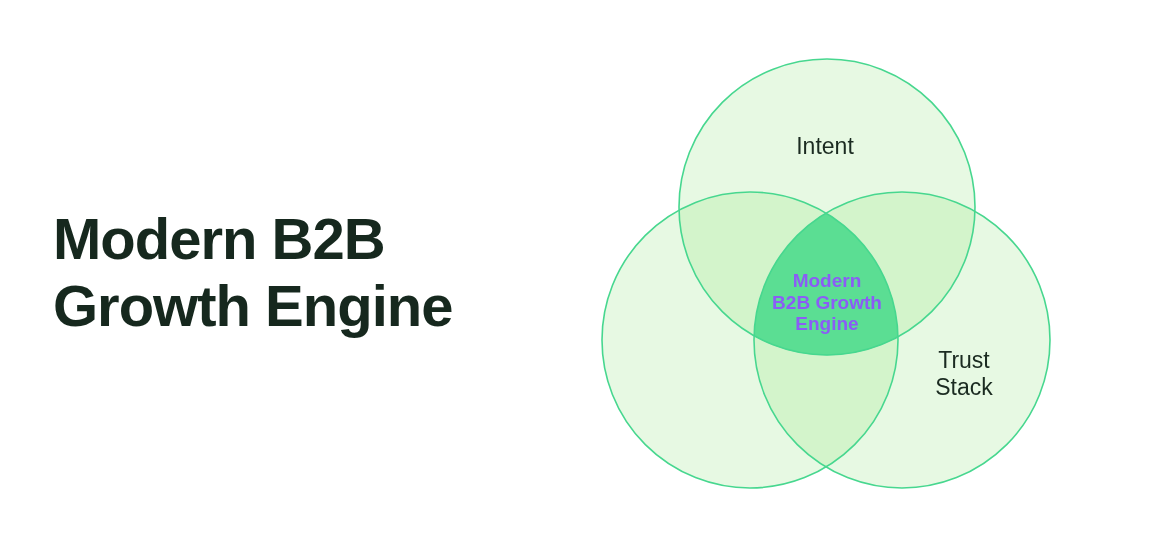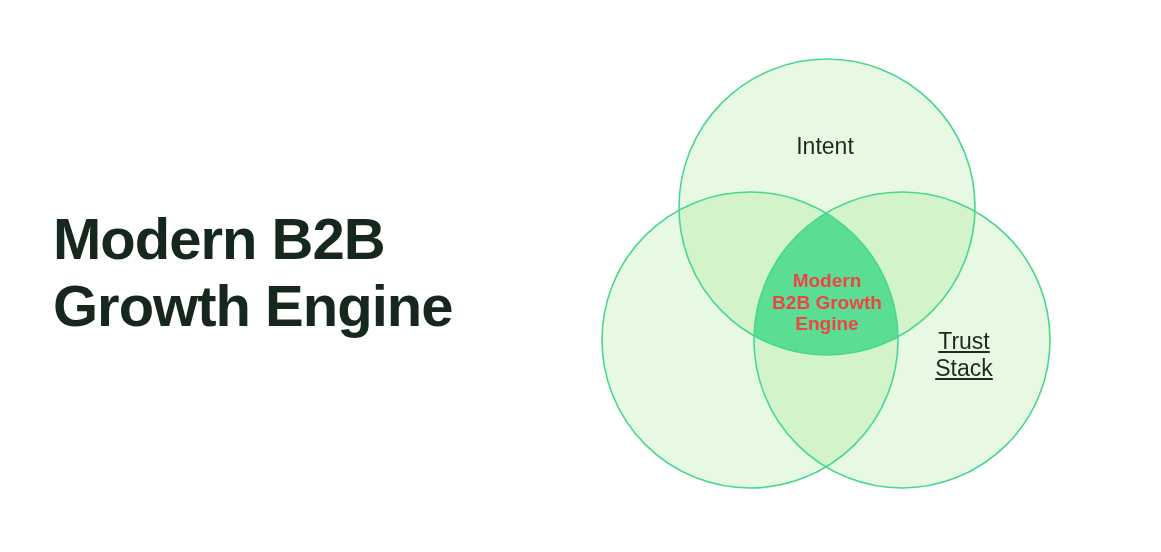--- a/index.html
+++ b/index.html
@@ -36,21 +36,21 @@
   .vlabel {
     position: absolute;
     transform: translate(-50%, -50%);
     text-align: center;
     font-size: 23px;
     line-height: 27px;
     white-space: pre-line;
   }
   .vlabel-content    { left: 825px; top: 146px; }
   .vlabel-intent     { left: 684px; top: 375px; }
-  .vlabel-trust      { left: 964px; top: 355px; text-decoration: underline; }
+  .vlabel-trust      { left: 964px; top: 374px; }
   .vlabel-center {
     left: 827px;
     top: 302px;
     font-size: 19px;
     line-height: 21.5px;
     font-weight: 700;
   }
 </style>
 </head>
 <body>
@@ -76,17 +76,17 @@
       <circle cx="902" cy="340" r="148" stroke="#47D78F"></circle>
     </g>
   </svg>
 
   <div class="vlabel vlabel-content" style="color: rgb(27, 43, 33);">Intent</div>
 
 
   <div class="vlabel vlabel-trust" style="color: rgb(27, 43, 33);">Trust
 Stack</div>
 
-  <div class="vlabel vlabel-center" style="color: #ef4444;">Modern
+  <div class="vlabel vlabel-center" style="color: #8b5cf6;">Modern
 B2B Growth
 Engine</div>
 
 </div>
 
 </body></html>

